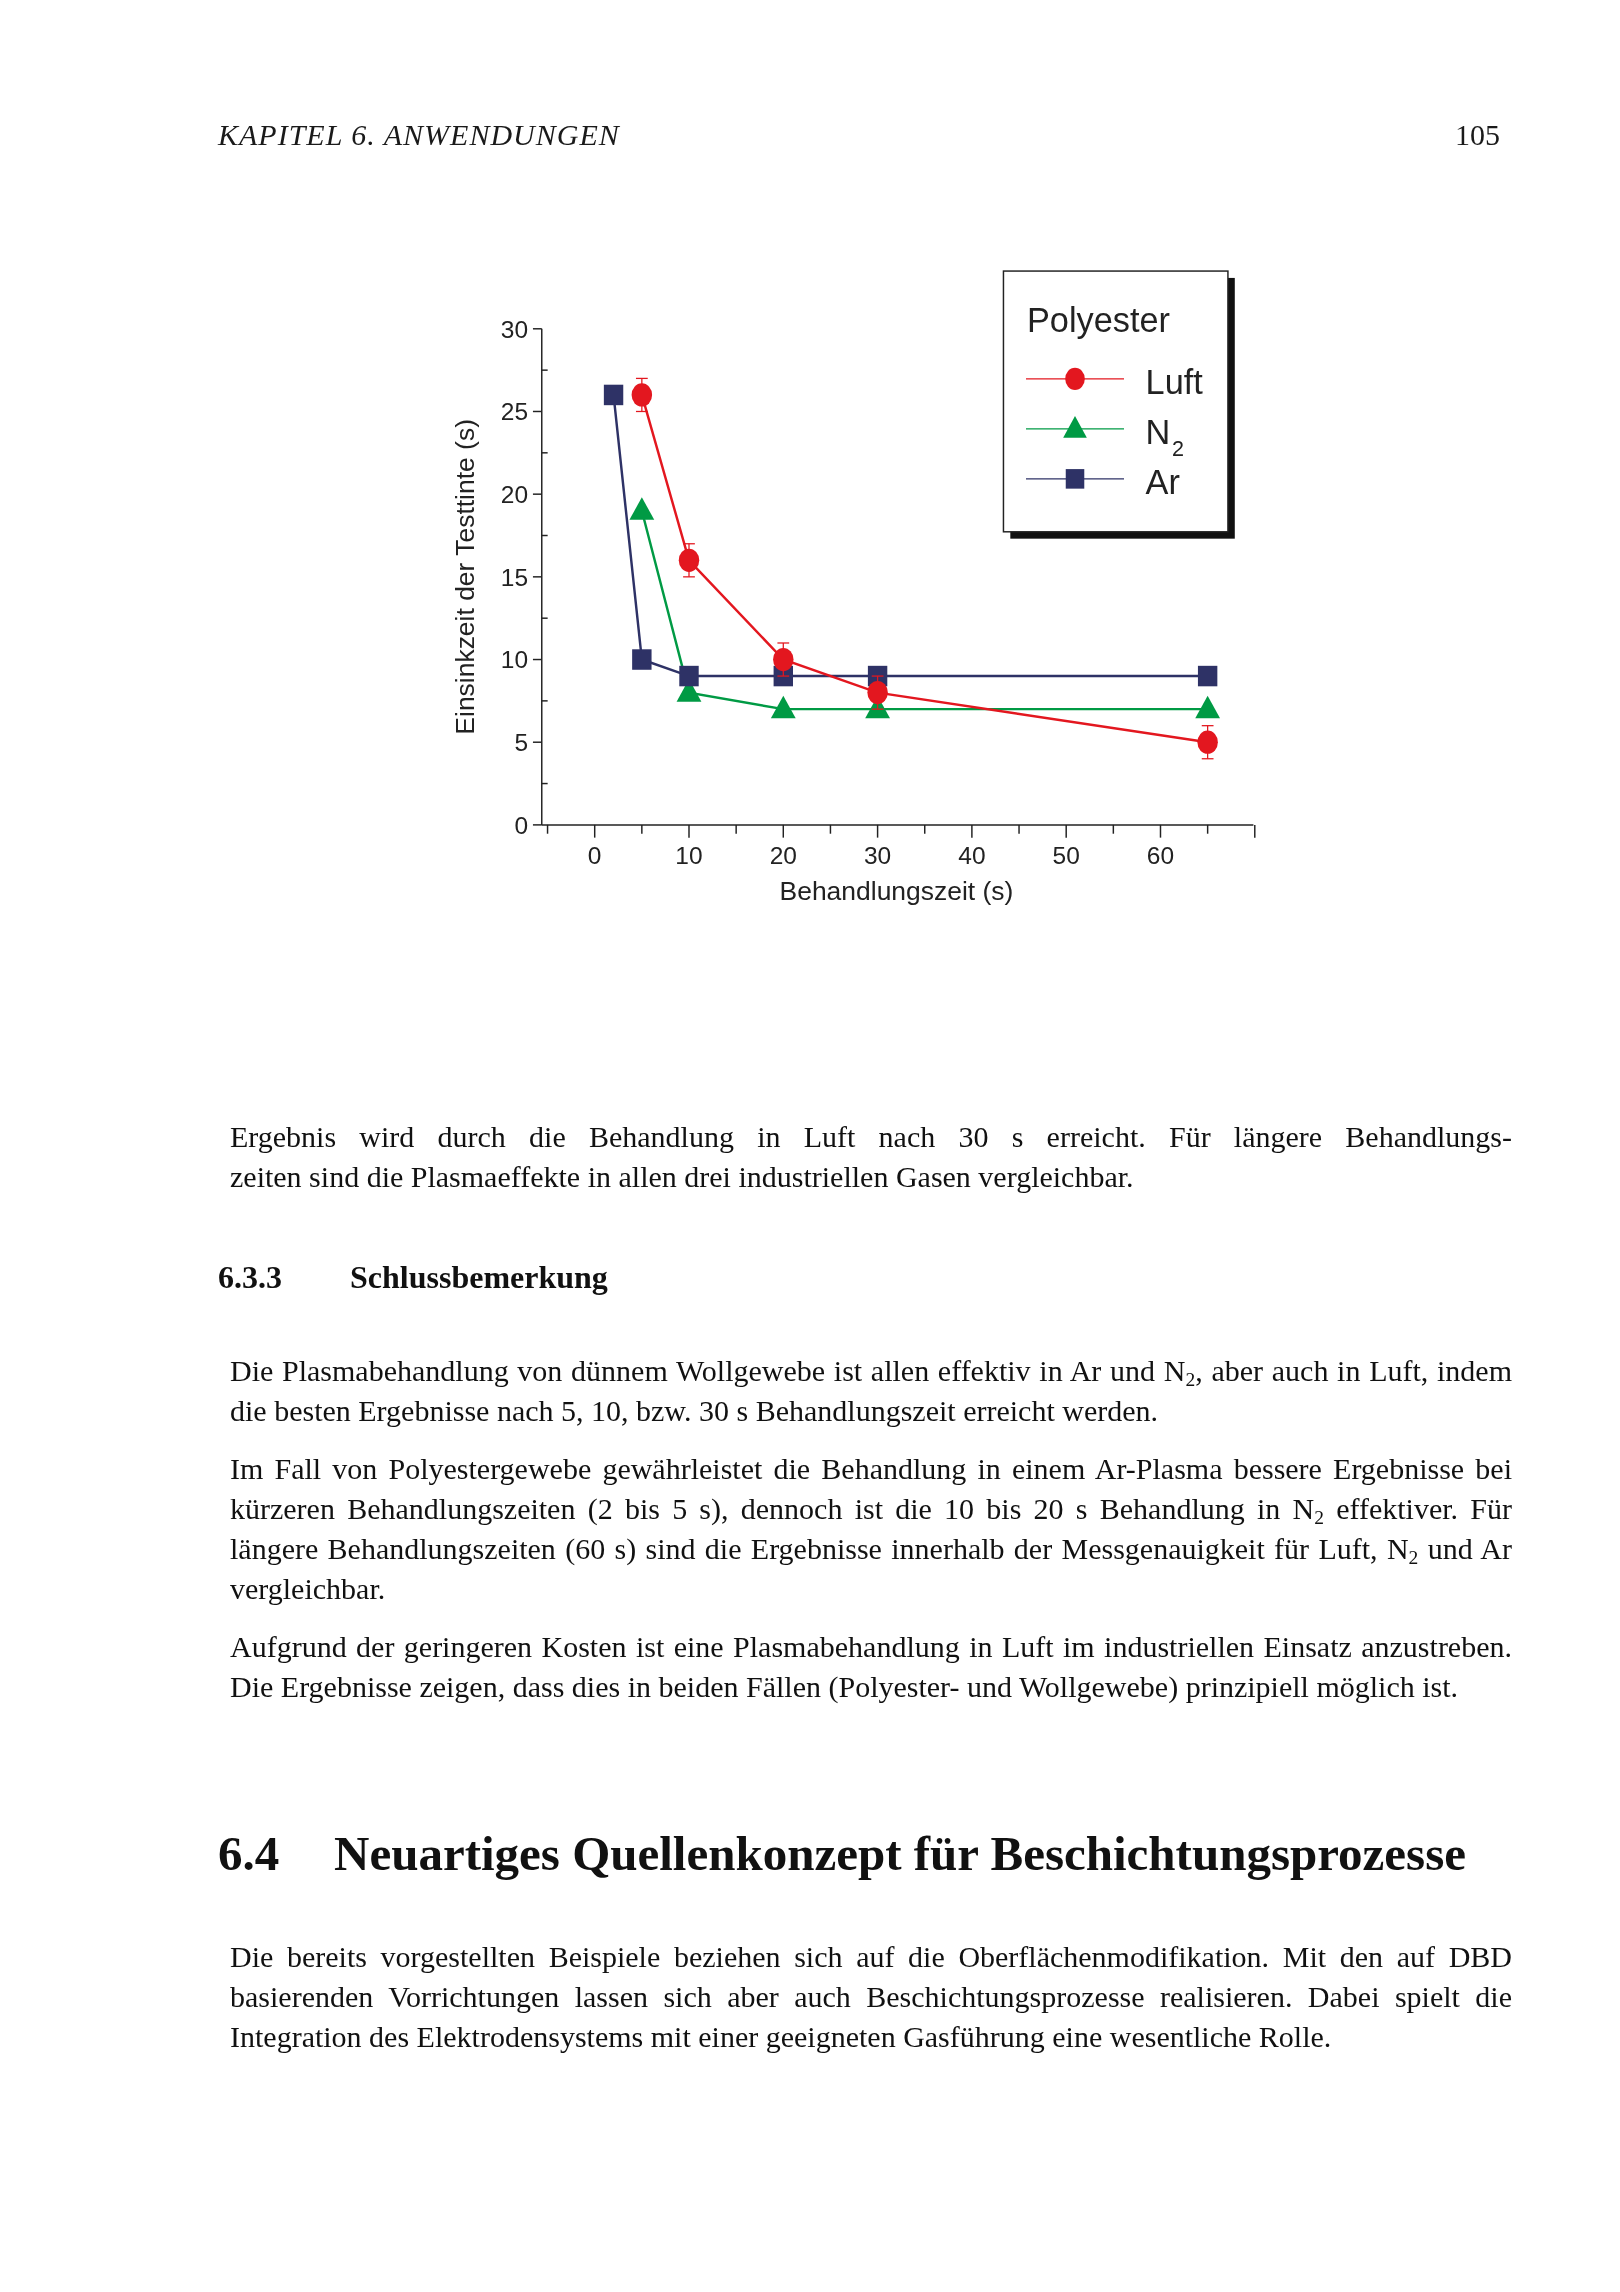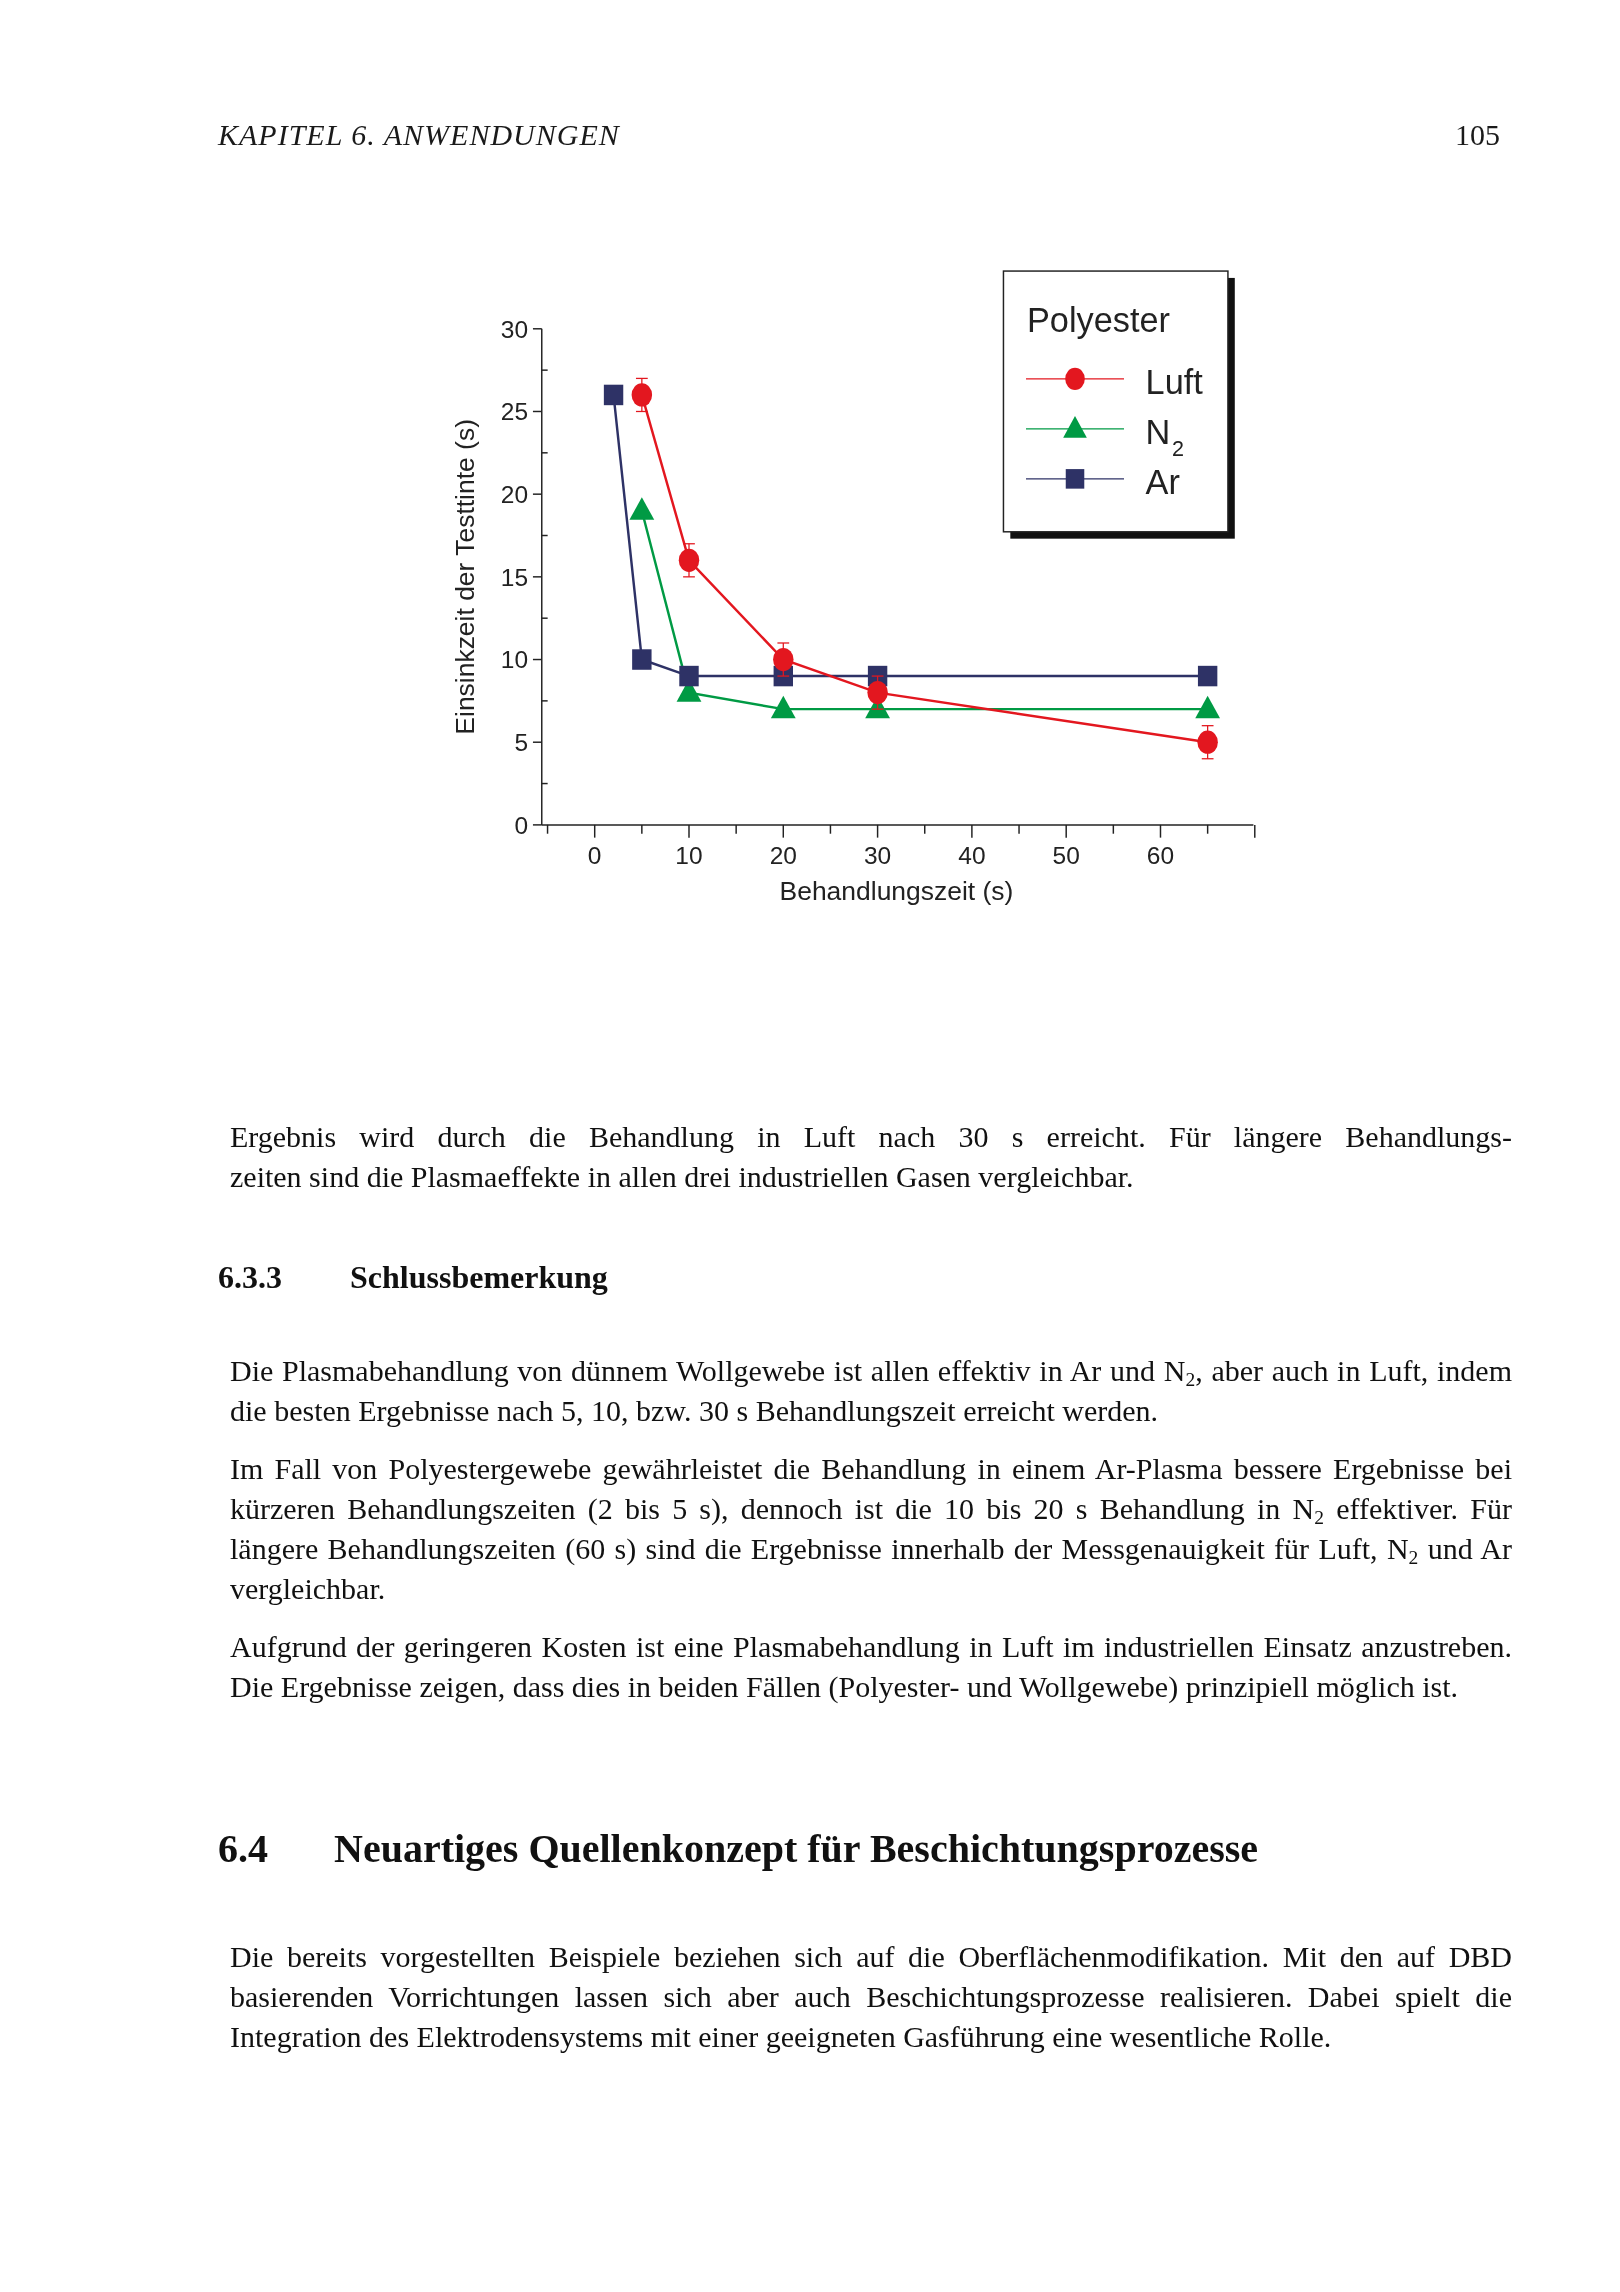--- a/index.html
+++ b/index.html
@@ -13,21 +13,21 @@
   .figure svg { display: block; }
   .caption { position: absolute; left: 316px; top: 985px; width: 1127px;
              font-family: "Liberation Serif", serif; font-size: 30px; line-height: 39px; color: #222; }
   .body-text { position: absolute; left: 218px; width: 1282px;
                font-family: "Liberation Serif", serif; font-size: 30px; line-height: 40px;
                text-align: justify; color: #111; margin-left: 12px; }
   .h3 { position: absolute; left: 218px; top: 1259px; font-family: "Liberation Serif", serif;
         font-size: 32px; font-weight: bold; color: #111; }
   .h3 .num { display: inline-block; width: 132px; }
   .h2 { position: absolute; left: 218px; top: 1825px; font-family: "Liberation Serif", serif;
-        font-size: 40px; font-weight: bold; color: #111; white-space: nowrap; }
+        font-size: 49px; font-weight: bold; color: #111; white-space: nowrap; }
   .h2 .num { display: inline-block; width: 116px; }
   p { margin: 0; }
   sub { font-size: 65%; vertical-align: -0.25em; line-height: 0; }
 </style>
 </head>
 <body>
 
 <div class="running-head">
   <span class="chap">KAPITEL 6.  ANWENDUNGEN</span>
   <span class="pnum">105</span>

